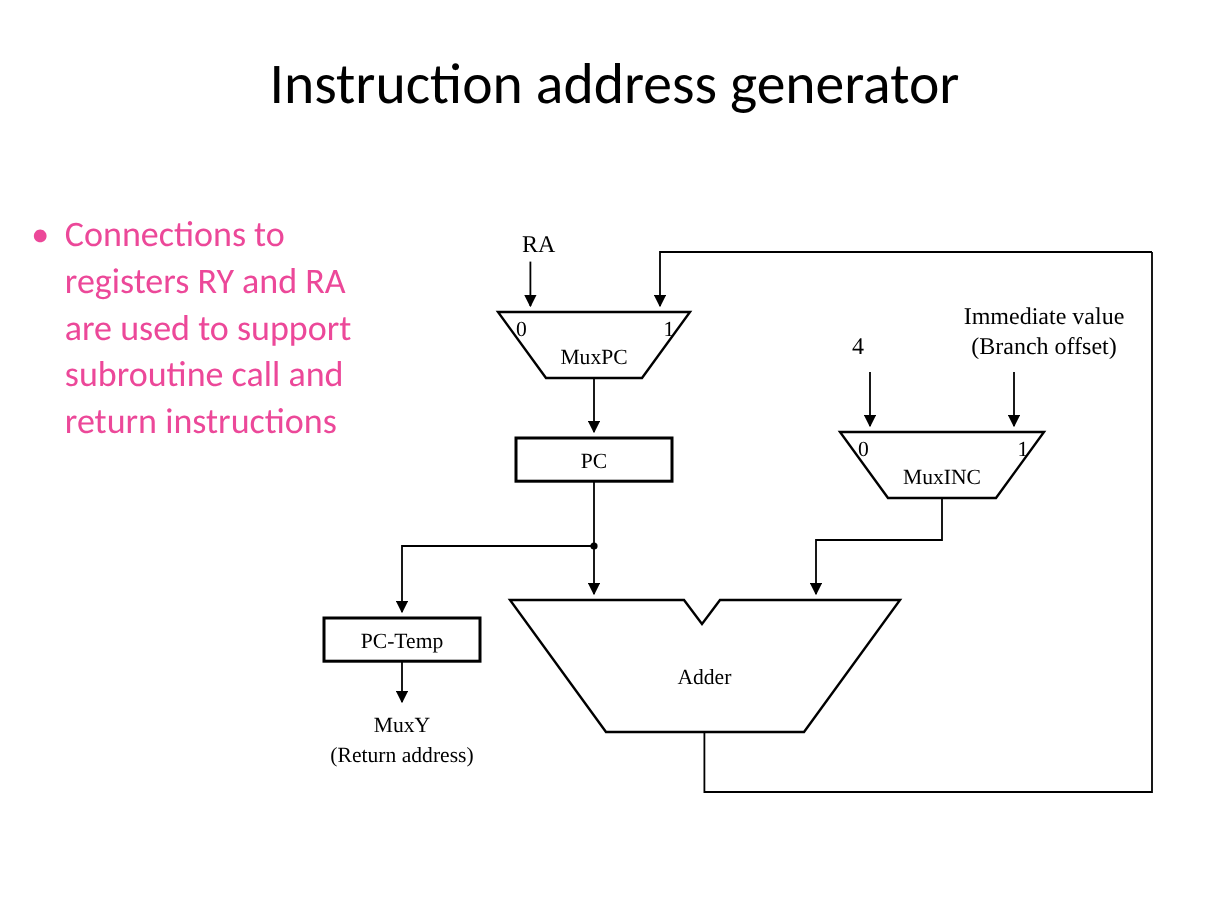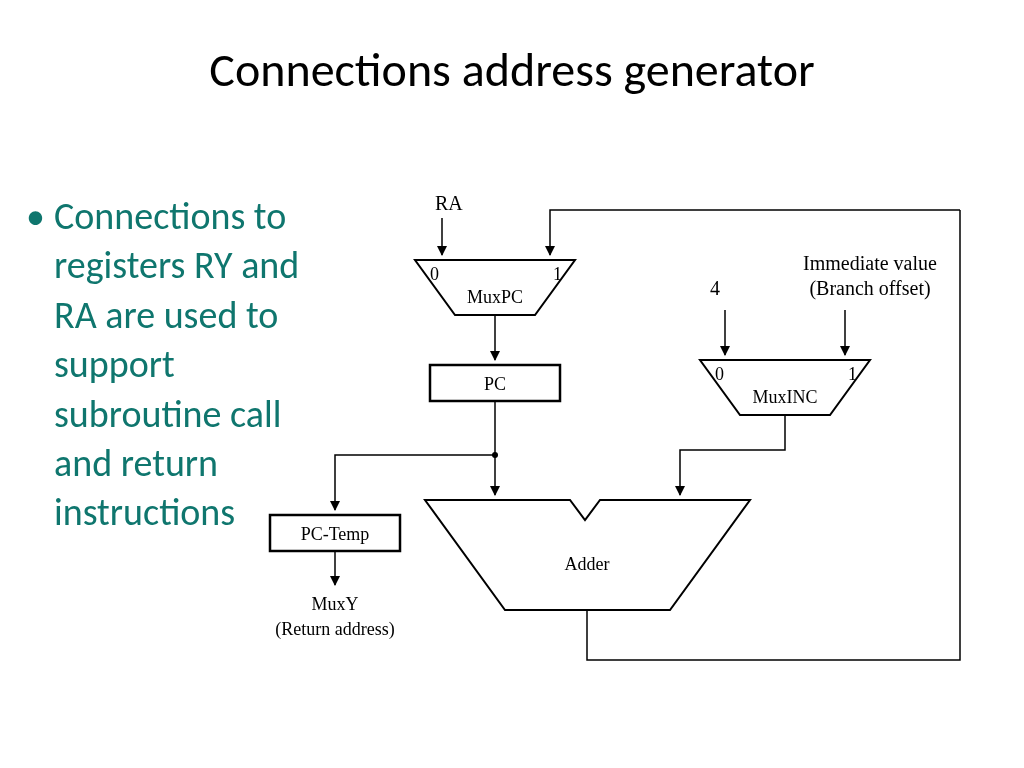--- a/index.html
+++ b/index.html
@@ -17,24 +17,24 @@
     top: 40px;
     left: 0;
     width: 1024px;
     text-align: center;
     font-size: 48px;
     color: #000;
   }
   .bullet {
     position: absolute;
     left: 30px;
-    top: 192px;
+    top: 176px;
     width: 300px;
-    font-size: 38px;
-    color: #0f766e;
+    font-size: 30px;
+    color: #ec4899;
     line-height: 1.3;
   }
   .bullet::before {
     content: "•";
     position: absolute;
     left: -4px;
     top: 0;
   }
   .bullet span {
     display: block;
@@ -44,21 +44,21 @@
     position: absolute;
     left: 260px;
     top: 190px;
     width: 740px;
     height: 520px;
   }
 </style>
 </head>
 <body>
 
-<div class="title">Connections address generator</div>
+<div class="title">Instruction address generator</div>
 
 <div class="bullet">
   <span>Connections to registers RY and RA are used to support subroutine call and return instructions</span>
 </div>
 
 <svg class="diagram" width="740" height="520" viewBox="0 0 740 520">
   <defs>
     <marker id="arrow" viewBox="0 0 10 10" refX="9" refY="5" markerWidth="7" markerHeight="7" orient="auto-start-reverse">
       <path d="M 0 0 L 10 5 L 0 10 z" fill="#000"></path>
     </marker>

